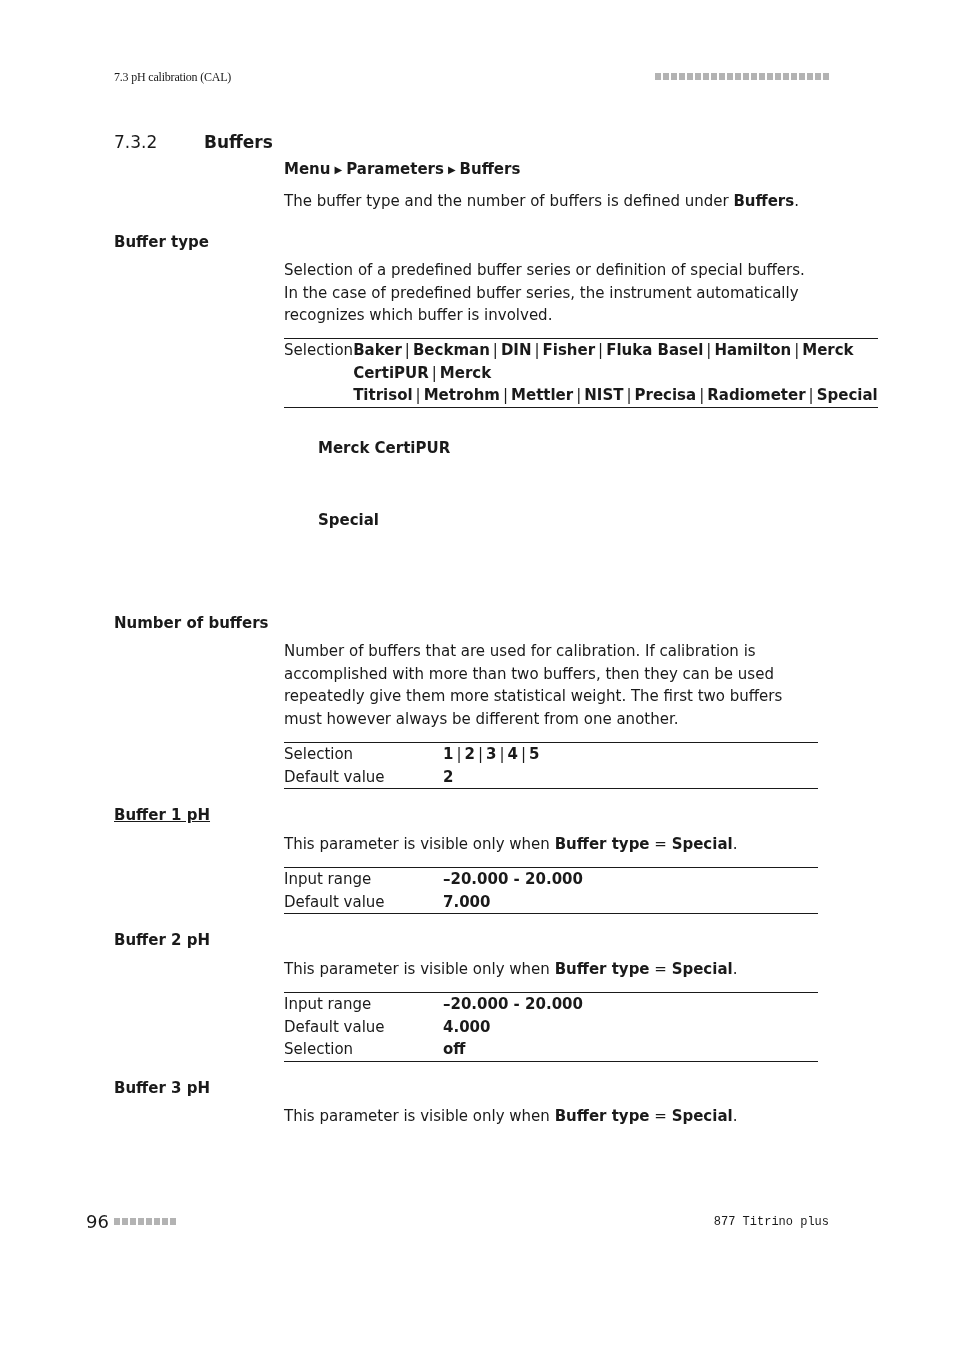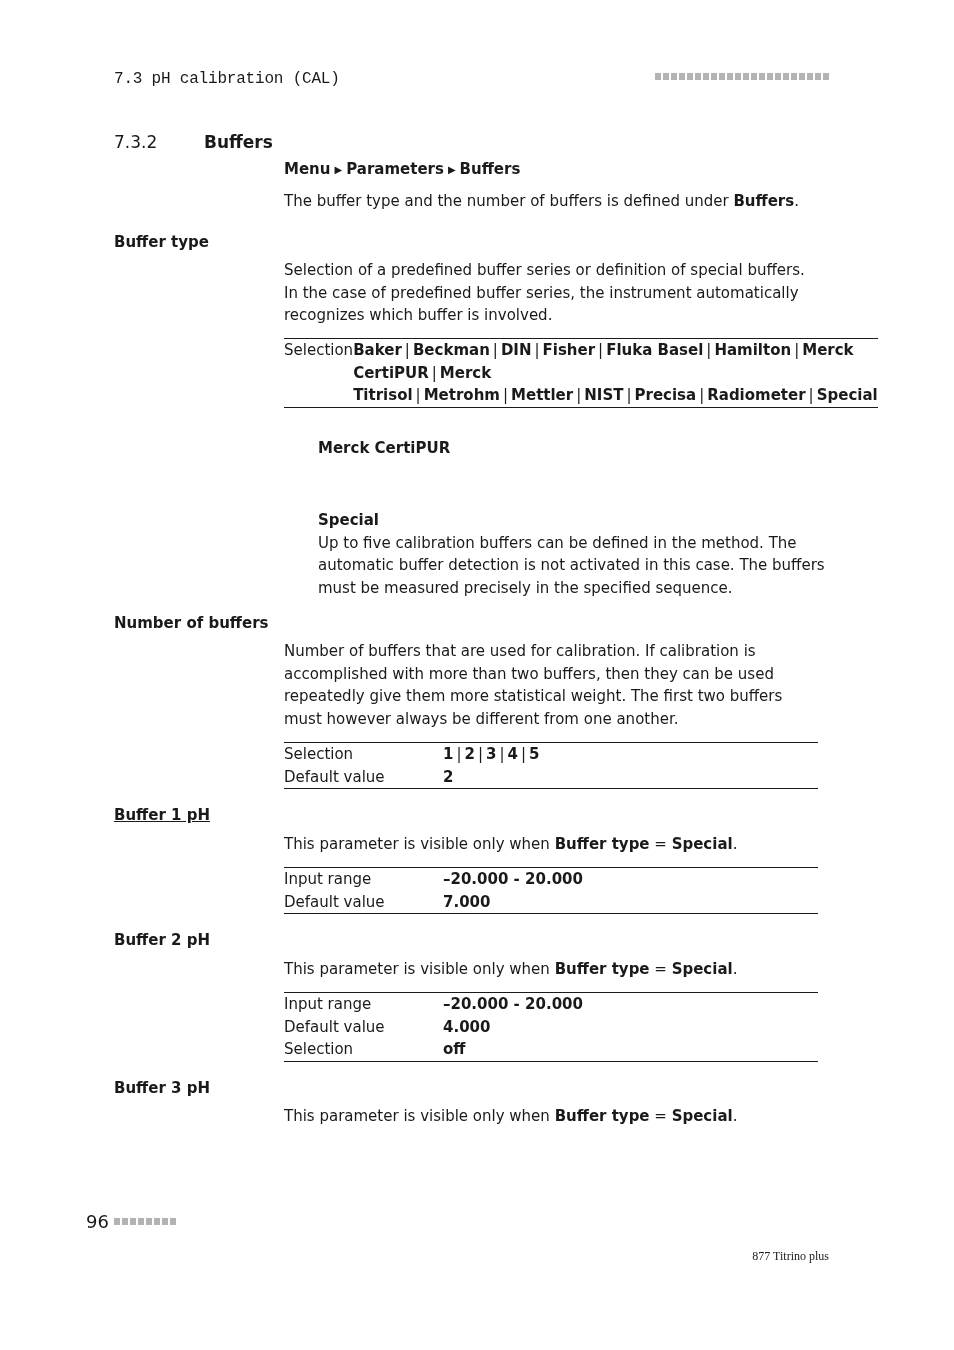--- a/index.html
+++ b/index.html
@@ -2,41 +2,41 @@
 <html><head>
   <meta charset="utf-8">
   <style>
     html, body { margin: 0; padding: 0; background: #ffffff; }
     body {
       width: 954px; height: 1350px; position: relative; overflow: hidden;
       font-family: "DejaVu Sans", "Liberation Sans", sans-serif;
       color: #1a1a1a;
     }
     .abs { position: absolute; }
-    .running-head { left: 114px; top: 70px; font-size: 16px; font-family: Liberation Mono, monospace; letter-spacing: -0.2px; }
+    .running-head { left: 114px; top: 70px; font-size: 12px; font-family: Liberation Serif, serif; letter-spacing: -0.2px; }
     .squares { display: inline-flex; gap: 2px; }
     .squares span { display: inline-block; width: 6px; height: 7px; background: #b3b3b3; }
     .head-squares { right: 125px; top: 73px; }
     .section-num { left: 114px; top: 132px; font-size: 17px; font-weight: normal; }
     .section-title { left: 204px; top: 132px; font-size: 17px; font-weight: bold; }
     .body-col { left: 284px; width: 534px; font-size: 15px; line-height: 22.6px; }
     .label-col { left: 114px; font-size: 15px; font-weight: bold; }
     .menu-path { font-weight: bold; }
     .tri { font-size: 10px; margin: 0 4px; position: relative; top: -1px; }
     b { font-weight: bold; }
     table.param { border-collapse: collapse; width: 534px; border-top: 1px solid #1a1a1a; border-bottom: 1px solid #1a1a1a; font-size: 15px; }
     table.param td { padding: 0; vertical-align: top; line-height: 22.6px; margin-top: 36px; }
     table.param td.k { width: 159px; }
     table.param td.v { font-weight: bold; }
     .sep { font-weight: normal; margin: 0 3px; }
     .note { left: 318px; width: 512px; font-size: 15px; line-height: 22.6px; }
     .note-title { font-weight: bold; }
     .page-num { left: 86px; top: 1211px; font-size: 18px; font-weight: normal; }
     .foot-squares { left: 114px; top: 1218px; }
-    .foot-right { right: 125px; top: 1215px; font-size: 12px; font-family: Liberation Serif, serif; margin-top: 34px; }
+    .foot-right { right: 125px; top: 1215px; font-size: 12px; font-family: Liberation Mono, monospace; }
   </style>
 </head>
 <body>
 
 <div class="abs running-head">7.3 pH calibration (CAL)</div>
 <div class="abs head-squares squares" id="headSquares">
     <span></span>
     <span></span>
     <span></span>
     <span></span>
@@ -84,21 +84,20 @@
   </tbody>
     </table>
 </div>
 
 <div class="abs note" style="top:437px;">
   <div class="note-title">Merck CertiPUR</div>
 </div>
 
 <div class="abs note" style="top:509px;">
   <div class="note-title">Special</div>
-  <div>Up to five calibration buffers can be defined in the method. The automatic buffer detection is not activated in this case. The buffers must be measured precisely in the specified sequence.</div>
 </div>
 
 <div class="abs label-col" style="top:614px;">Number of buffers</div>
 <div class="abs body-col" style="top:640px;">Number of buffers that are used for calibration. If calibration is accomplished with more than two buffers, then they can be used repeatedly give them more statistical weight. The first two buffers must however always be different from one another.</div>
 
 <div class="abs body-col" style="top:742px;">
   <table class="param">
     <tbody>
         <tr>
       <td class="k">Selection</td>

